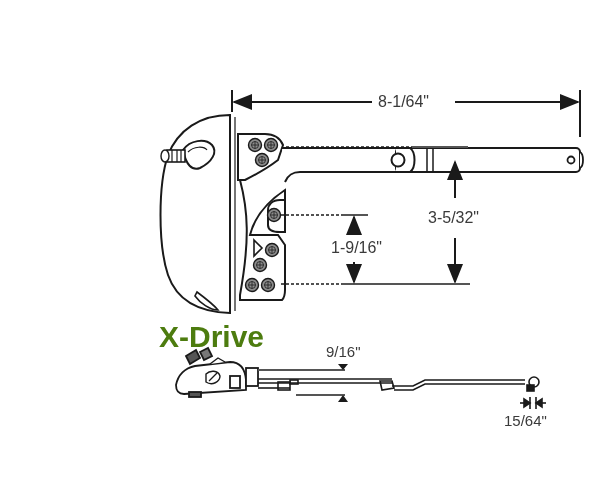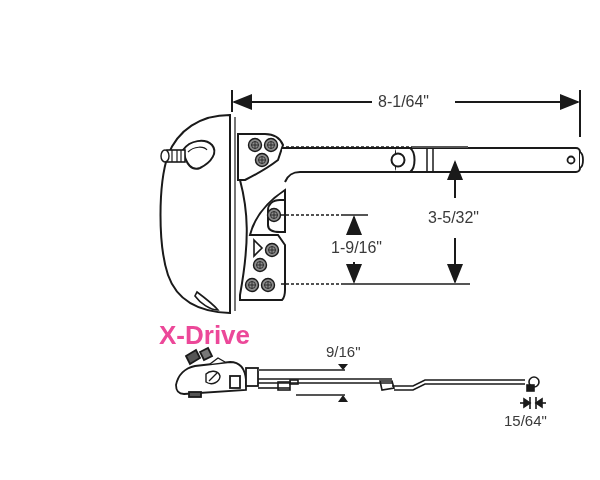--- a/index.html
+++ b/index.html
@@ -11,22 +11,22 @@
       color: #3a3a3a;
       font-size: 15px;
       line-height: 1;
       white-space: nowrap;
       background: #ffffff;
     }
     .title {
       position: absolute;
       font-family: "Liberation Sans", sans-serif;
       font-weight: bold;
-      font-size: 26px;
-      color: #ec4899;
+      font-size: 30px;
+      color: #4d7c0f;
       line-height: 1;
     }
   </style>
 </head>
 <body>
 
 <svg class="canvas" viewBox="0 0 600 480" xmlns="http://www.w3.org/2000/svg">
   <defs>
     <marker id="arrowR" markerWidth="10" markerHeight="8" refX="9" refY="4" orient="auto">
       <path d="M0,0 L10,4 L0,8 z" fill="#1a1a1a"></path>

